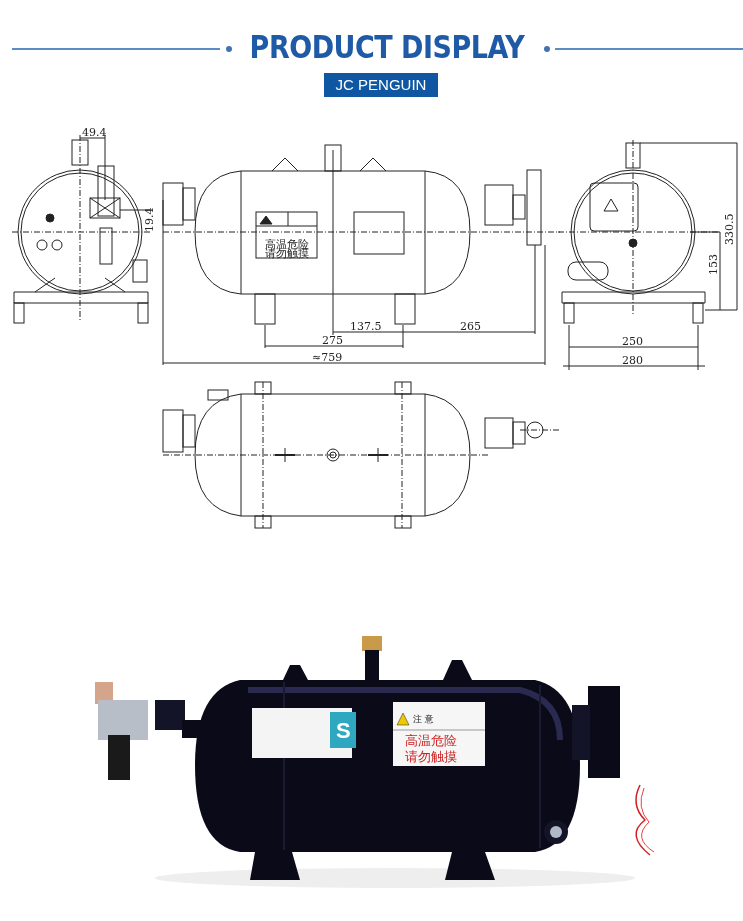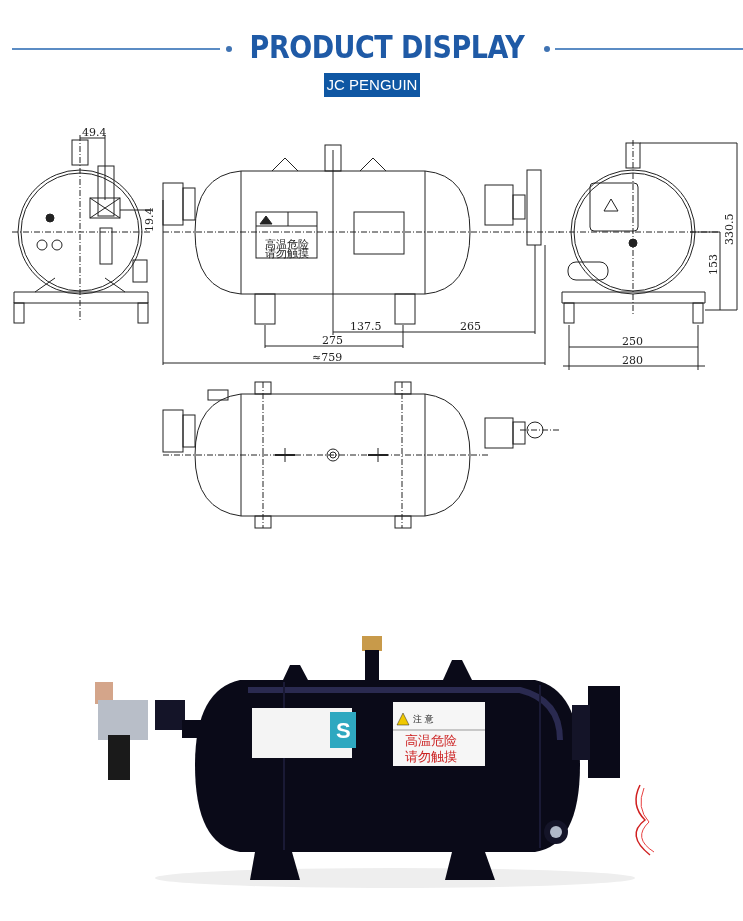--- a/index.html
+++ b/index.html
@@ -3,21 +3,21 @@
   <meta charset="utf-8">
   <style>
     html, body { margin: 0; padding: 0; background: #ffffff; }
     body { width: 743px; height: 921px; position: relative; overflow: hidden; font-family: "Liberation Sans", sans-serif; }
     .header { position: absolute; left: 12px; top: 0; width: 743px; height: 110px; }
     .hline { position: absolute; top: 48px; height: 2px; background: #5b8cc4; }
     .hline.left { left: 0; width: 208px; }
     .hline.right { left: 543px; width: 200px; }
     .dot { position: absolute; top: 46px; width: 6px; height: 6px; border-radius: 50%; background: #3f73b3; }
     .title { position: absolute; left: 230px; top: 30px; width: 290px; text-align: center; font-family: "DejaVu Sans", sans-serif; font-weight: bold; font-size: 27px; letter-spacing: -0.5px; color: #1f5aa6; transform: scaleY(1.15); line-height: 36px; }
-    .badge { position: absolute; left: 312px; top: 73px; width: 96px; height: 24px; background: #0f57a3; color: #ffffff; font-size: 15px; line-height: 24px; text-align: center; }
+    .badge { position: absolute; left: 312px; top: 73px; width: 114px; height: 24px; background: #0f57a3; color: #ffffff; font-size: 15px; line-height: 24px; text-align: center; }
     svg { position: absolute; left: 0; top: 0; }
     .drawing { stroke: #222; fill: none; stroke-width: 1; }
     .dim { font-family: "DejaVu Serif", serif; font-size: 11px; fill: #222; }
   </style>
 </head>
 <body>
 
 <div class="header">
   <div class="hline left"></div>
   <div class="dot" style="left:214px"></div>

